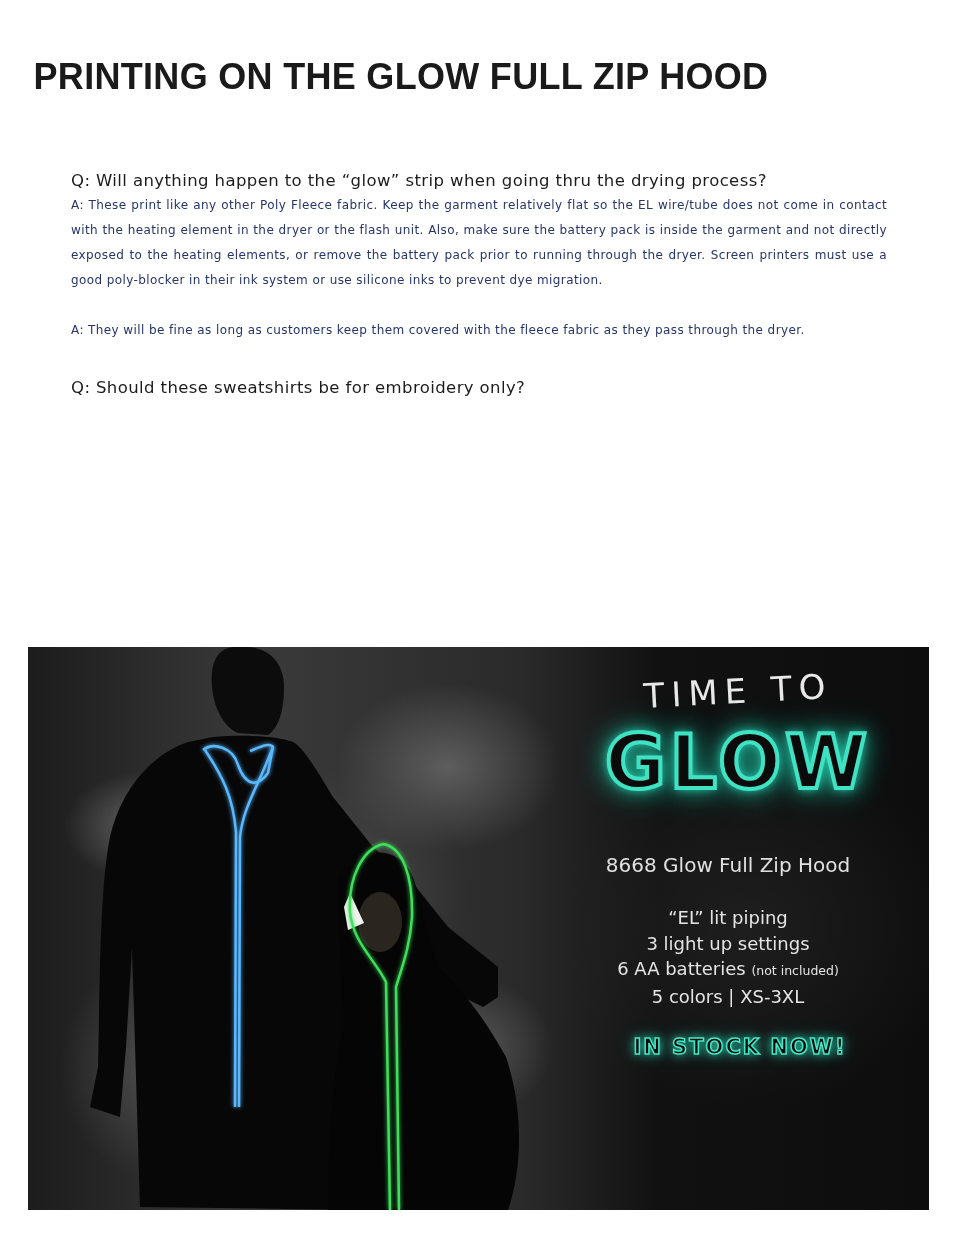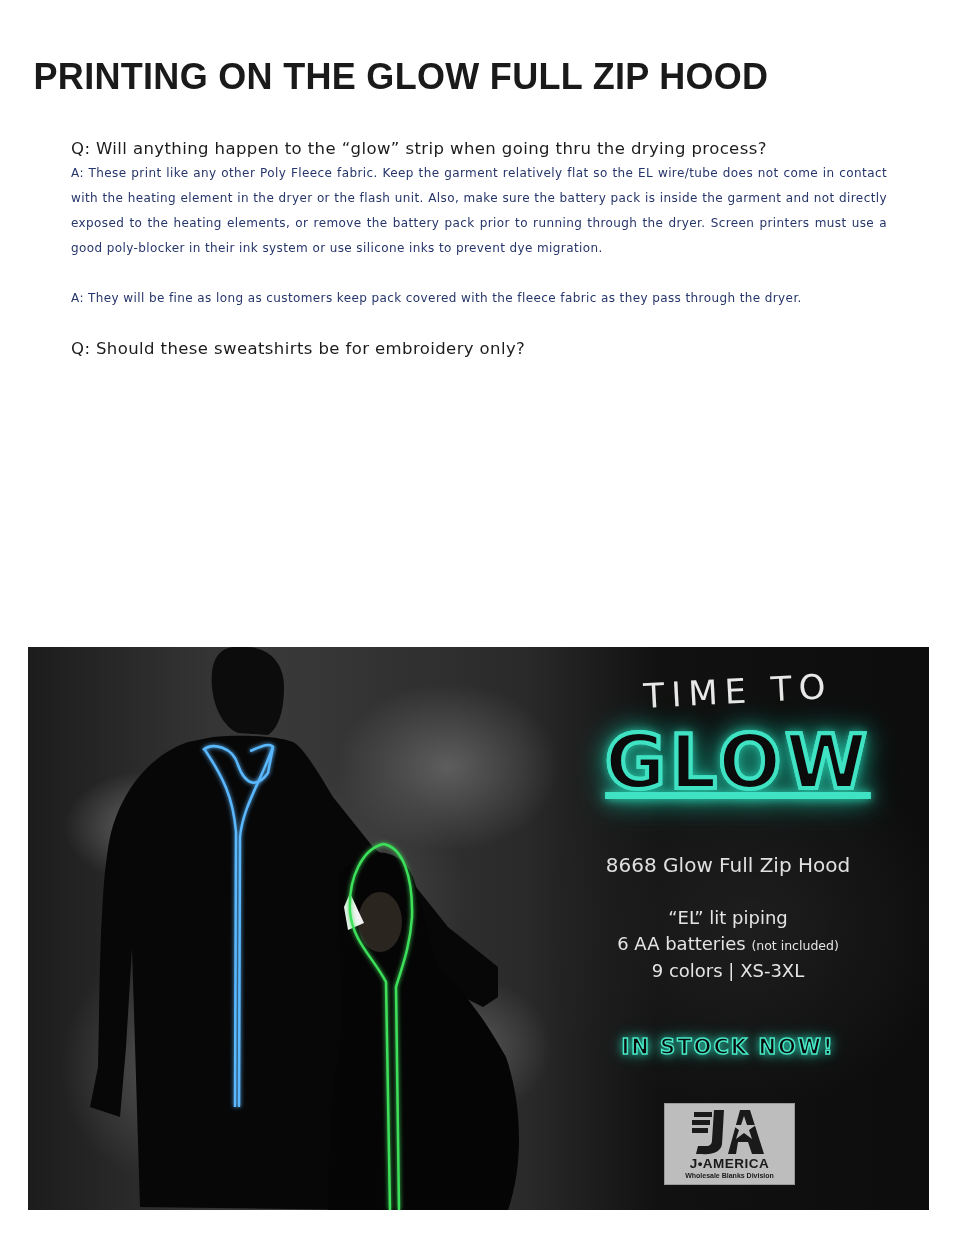--- a/index.html
+++ b/index.html
@@ -4,21 +4,21 @@
   <style>
     html, body { margin: 0; padding: 0; background: #ffffff; }
     body { width: 957px; height: 1238px; position: relative; overflow: hidden; font-family: "DejaVu Sans", sans-serif; }
     .page-title {
       position: absolute; left: 0; top: 32px; width: 802px; text-align: center;
       font-family: "Liberation Sans", sans-serif; font-weight: bold; font-size: 36px;
       color: #1a1a1a; letter-spacing: 0.3px;
     }
     .faq { position: absolute; left: 71px; top: 136px; width: 816px; }
     .qa { margin-bottom: 25px; }
-    .q { font-size: 16.5px; line-height: 25px; color: #1c1c1c; letter-spacing: 0.4px; }
+    .q { font-size: 16.5px; line-height: 25px; color: #1c1c1c; letter-spacing: 0.4px; margin-top: 32px; }
     .a { font-size: 12px; line-height: 25px; color: #26356a; text-align: justify; letter-spacing: 0.4px; }
 
     .banner {
       position: absolute; left: 28px; top: 647px; width: 901px; height: 563px; overflow: hidden;
       background:
         radial-gradient(ellipse 120px 80px at 120px 180px, rgba(150,150,150,0.55), transparent 70%),
         radial-gradient(ellipse 160px 120px at 420px 120px, rgba(140,140,140,0.5), transparent 70%),
         radial-gradient(ellipse 140px 160px at 130px 420px, rgba(120,120,120,0.45), transparent 70%),
         radial-gradient(ellipse 120px 100px at 440px 400px, rgba(130,130,130,0.5), transparent 70%),
         radial-gradient(ellipse 200px 180px at 300px 250px, rgba(90,90,90,0.6), transparent 70%),
@@ -30,27 +30,26 @@
     .promo { position: absolute; left: 540px; top: 0; width: 361px; height: 563px; text-align: center; color: #e6e6e6; }
     .time-to {
       position: absolute; left: 50px; top: 24px; width: 240px; font-size: 34px; letter-spacing: 7px;
       color: #e8e8e8; transform: rotate(-3deg); font-family: "DejaVu Sans", sans-serif; font-weight: normal;
     }
     .glow-word {
       position: absolute; left: 20px; top: 72px; width: 300px; font-size: 74px; font-weight: bold;
       font-family: "DejaVu Sans", sans-serif; letter-spacing: 4px; color: #0b0b0b;
       -webkit-text-stroke: 4px #3fe3c4;
       text-shadow: 0 0 10px #2fd8b8, 0 0 22px #1fb89a, 0 0 34px #0f8f78;
-      text-decoration: underline;
     }
     .product-name { position: absolute; left: 0; top: 206px; width: 320px; font-size: 20px; color: #e0e0e0; }
     .features { position: absolute; left: 0; top: 258px; width: 320px; font-size: 18px; line-height: 25.5px; color: #e4e4e4; }
     .features .small { font-size: 12.5px; margin-top: 13px; }
     .in-stock {
-      position: absolute; left: 0; top: 388px; width: 320px; font-size: 21px; font-weight: bold;
+      position: absolute; left: 12px; top: 388px; width: 320px; font-size: 21px; font-weight: bold;
       color: #0b0b0b; letter-spacing: 2px; -webkit-text-stroke: 1.5px #47e6c5;
       text-shadow: 0 0 8px #2fd8b8, 0 0 16px #1fb89a;
     }
     .logo-box {
       position: absolute; left: 96px; top: 456px; width: 129px; height: 80px; background: #bdbdbd;
       border: 1px solid #9a9a9a;
     }
     .logo-mark { position: absolute; left: 27px; top: 4px; }
     .logo-name { position: absolute; left: 0; top: 52px; width: 129px; text-align: center; font-family: "Liberation Sans", sans-serif; font-weight: bold; font-size: 13.5px; color: #1a1a1a; letter-spacing: 0.5px; }
     .logo-sub { position: absolute; left: 0; top: 68px; width: 129px; text-align: center; font-family: "Liberation Sans", sans-serif; font-weight: bold; font-size: 7px; color: #1a1a1a; }
@@ -59,21 +58,21 @@
 <body>
 
 <h1 class="page-title">PRINTING ON THE GLOW FULL ZIP HOOD</h1>
 
 <div class="faq">
   <div class="qa">
     <div class="q">Q: Will anything happen to the “glow” strip when going thru the drying process?</div>
     <div class="a">A: These print like any other Poly Fleece fabric. Keep the garment relatively flat so the EL wire/tube does not come in contact with the heating element in the dryer or the flash unit. Also, make sure the battery pack is inside the garment and not directly exposed to the heating elements, or remove the battery pack prior to running through the dryer. Screen printers must use a good poly-blocker in their ink system or use silicone inks to prevent dye migration.</div>
   </div>
   <div class="qa">
-    <div class="a">A: They will be fine as long as customers keep pack covered with the fleece fabric as they pass through the dryer.</div>
+    <div class="a">A: They will be fine as long as customers keep them covered with the fleece fabric as they pass through the dryer.</div>
   </div>
   <div class="qa">
     <div class="q">Q: Should these sweatshirts be for embroidery only?</div>
   </div>
 </div>
 
 <div class="banner">
   <svg class="silhouettes" width="540" height="563" viewBox="0 0 540 563">
     <defs>
       <filter id="gl" x="-20%" y="-20%" width="140%" height="140%">
@@ -101,30 +100,19 @@
     <path d="M355 197 C335 202 320 230 322 265 C325 295 345 310 358 335 L362 563" fill="none" stroke="#3ee05a" stroke-width="2.5" filter="url(#gl)"></path>
     <path d="M355 197 C375 200 385 230 384 270 C382 300 374 320 368 340 L371 563" fill="none" stroke="#3ee05a" stroke-width="2.5" filter="url(#gl)"></path>
   </svg>
 
   <div class="promo">
     <div class="time-to">TIME TO</div>
     <div class="glow-word">GLOW</div>
     <div class="product-name">8668 Glow Full Zip Hood</div>
     <div class="features">
       <div><span>“EL” lit piping</span></div>
+      <div><span>3 light up settings</span></div>
       <div><span>6 AA batteries </span><span class="small">(not included)</span></div>
-      <div><span>9 colors | XS-3XL</span></div>
+      <div><span>5 colors | XS-3XL</span></div>
     </div>
     <div class="in-stock">IN STOCK NOW!</div>
-    <div class="logo-box">
-      <svg class="logo-mark" width="75" height="48" viewBox="0 0 75 48">
-        <rect x="2" y="4" width="18" height="5" fill="#1a1a1a"></rect>
-        <rect x="0" y="12" width="18" height="5" fill="#1a1a1a"></rect>
-        <rect x="-2" y="20" width="18" height="5" fill="#1a1a1a"></rect>
-        <path d="M22 2 L32 2 L30 36 C29 44 20 47 10 46 L4 46 L6 38 L14 38 C18 38 20 36 20 32 Z" fill="#1a1a1a"></path>
-        <path d="M36 46 L48 2 L58 2 L72 46 L60 46 L56 34 L46 34 L44 46 Z" fill="#1a1a1a"></path>
-        <polygon points="52,8 55,17 64,17 57,22 60,31 52,25 44,31 47,22 40,17 49,17" fill="#bdbdbd"></polygon>
-      </svg>
-      <div class="logo-name">J•AMERICA</div>
-      <div class="logo-sub">Wholesale Blanks Division</div>
-    </div>
   </div>
 </div>
 
 </body></html>

